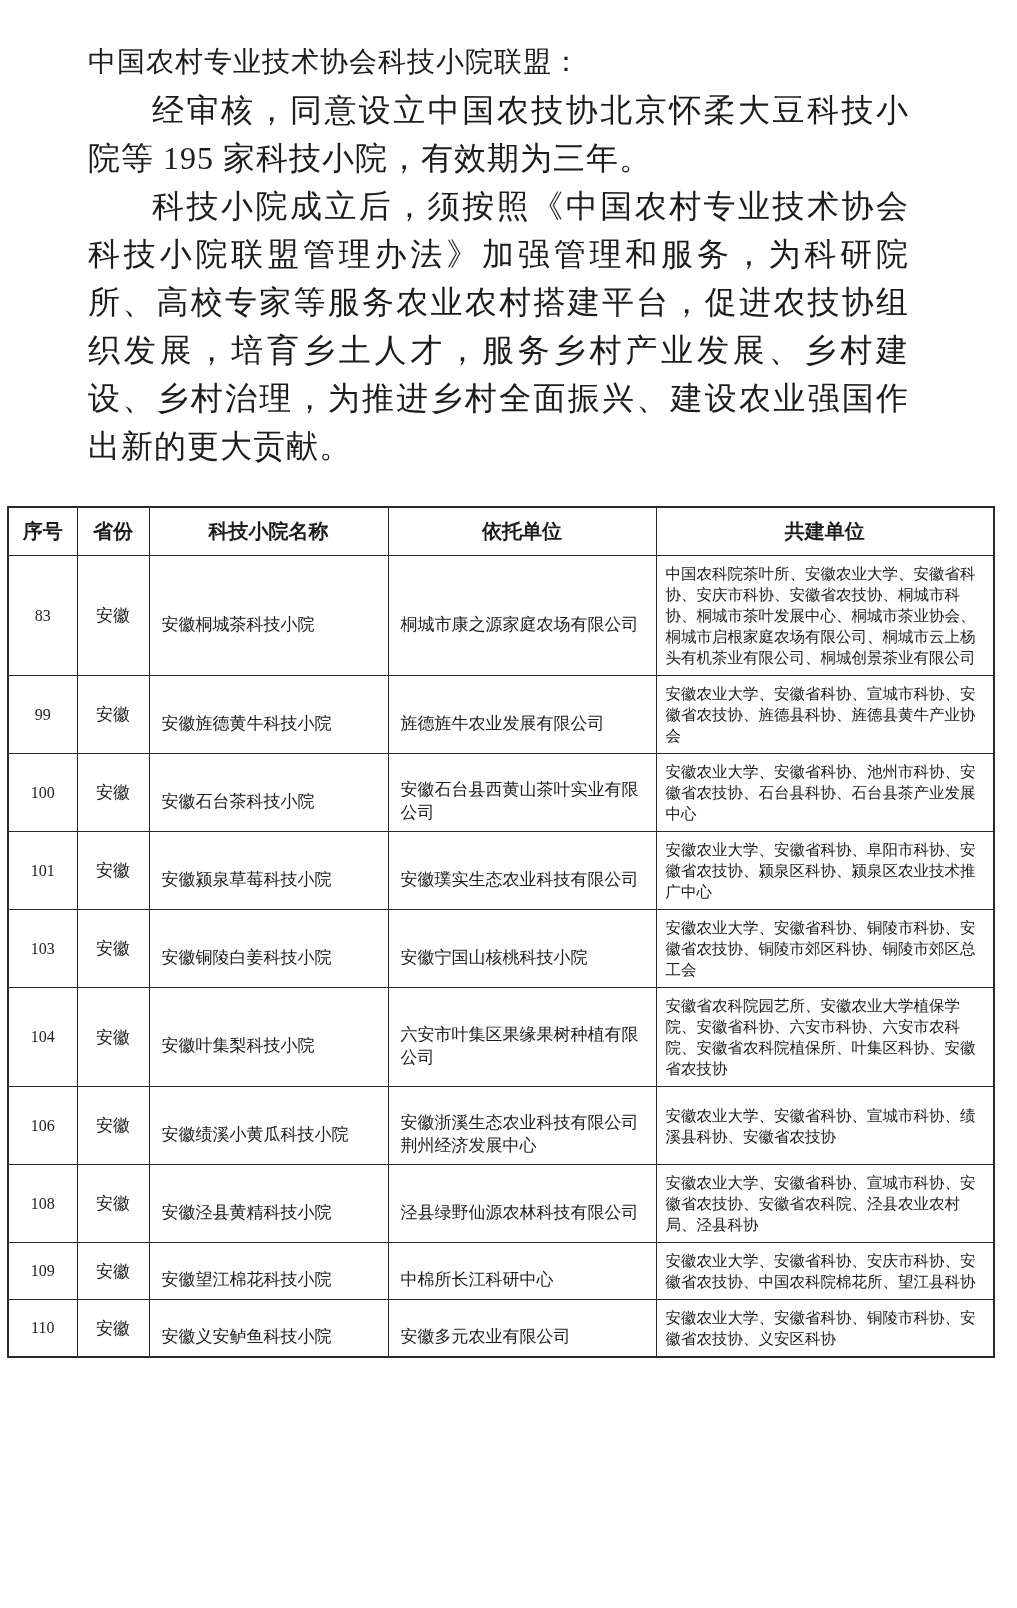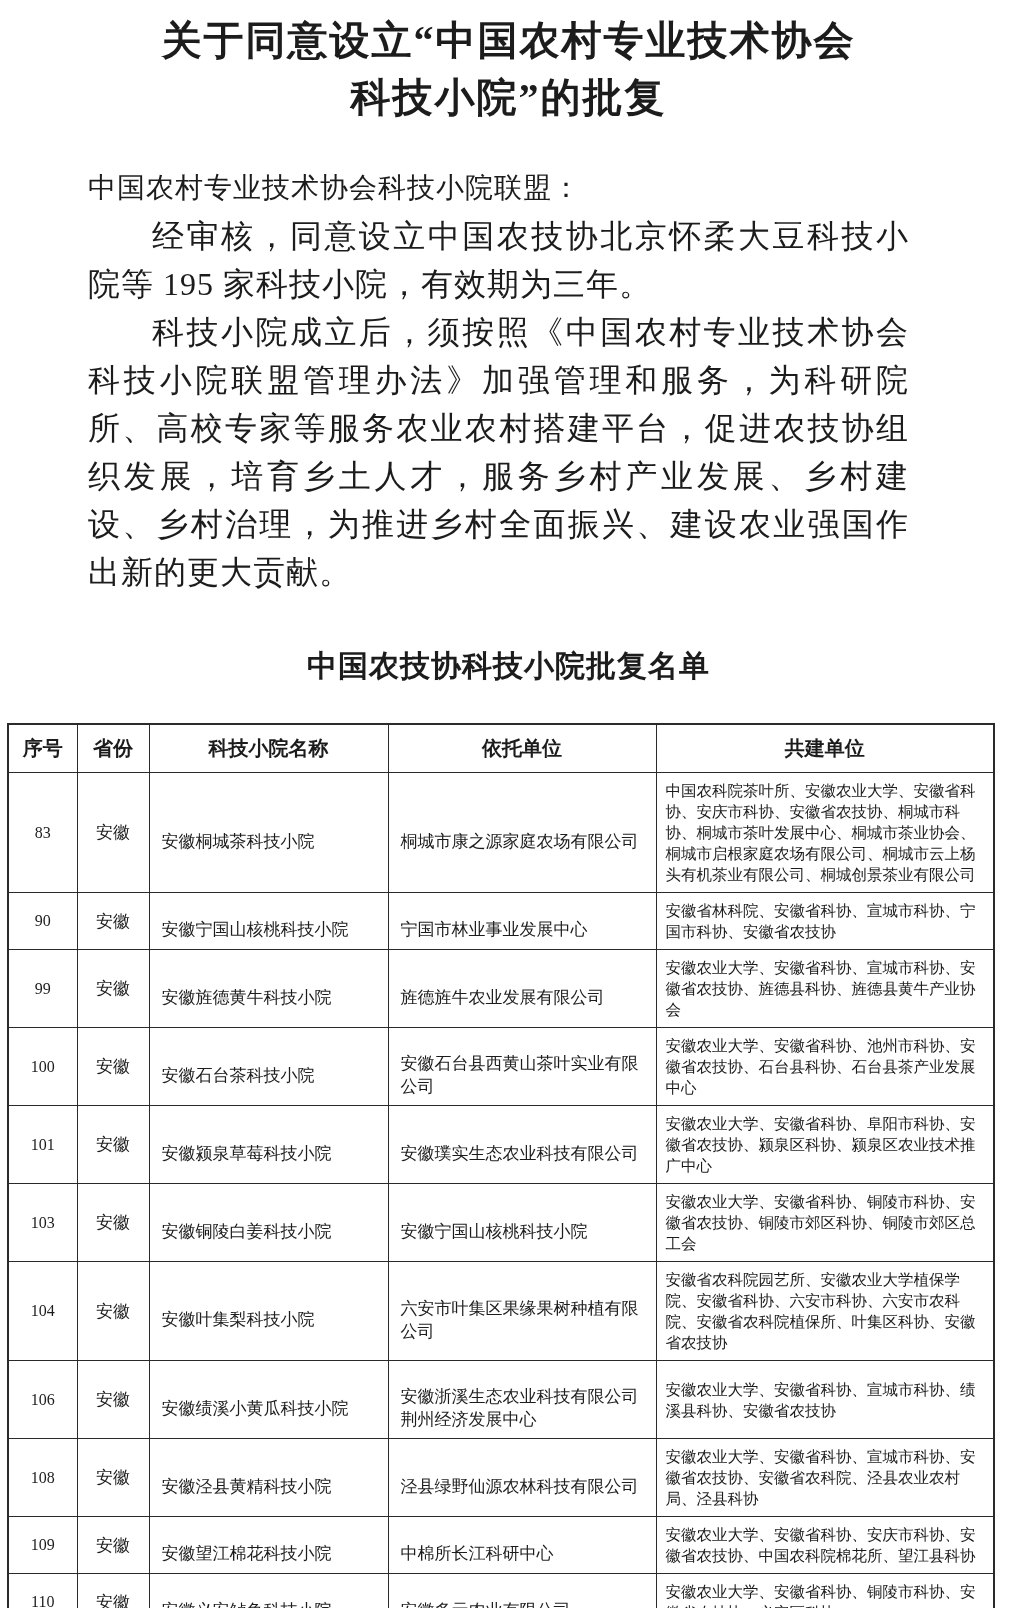--- a/index.html
+++ b/index.html
@@ -78,32 +78,27 @@
     line-height:21px;
     padding:7px 14px 7px 9px;
     text-align:left;
   }
 </style>
 </head>
 <body>
 
 <div class="page">
 
-  <div class="doc-title">
-    <div>关于同意设立“中国农村专业技术协会</div>
-    <div>科技小院”的批复</div>
-  </div>
 
   <div class="salutation">中国农村专业技术协会科技小院联盟：</div>
 
   <p class="body-para" style="margin-top:0;">经审核，同意设立中国农技协北京怀柔大豆科技小院等 195 家科技小院，有效期为三年。</p>
 
   <p class="body-para" style="margin-top:0;">科技小院成立后，须按照《中国农村专业技术协会科技小院联盟管理办法》加强管理和服务，为科研院所、高校专家等服务农业农村搭建平台，促进农技协组织发展，培育乡土人才，服务乡村产业发展、乡村建设、乡村治理，为推进乡村全面振兴、建设农业强国作出新的更大贡献。</p>
 
-  <div class="table-title">中国农技协科技小院批复名单</div>
 
   <table class="approval">
     <colgroup>
       <col style="width:69px">
       <col style="width:72px">
       <col style="width:239px">
       <col style="width:268px">
       <col style="width:338px">
     </colgroup>
     <thead>
@@ -115,27 +110,20 @@
         <th>共建单位</th>
       </tr>
     </thead>
     <tbody>
         <tr>
       <td class="c-no">83</td>
       <td class="c-prov">安徽</td>
       <td class="c-name">安徽桐城茶科技小院</td>
       <td class="c-host">桐城市康之源家庭农场有限公司</td>
       <td class="c-part">中国农科院茶叶所、安徽农业大学、安徽省科协、安庆市科协、安徽省农技协、桐城市科协、桐城市茶叶发展中心、桐城市茶业协会、桐城市启根家庭农场有限公司、桐城市云上杨头有机茶业有限公司、桐城创景茶业有限公司</td>
-    </tr>
-        <tr>
-      <td class="c-no">90</td>
-      <td class="c-prov">安徽</td>
-      <td class="c-name">安徽宁国山核桃科技小院</td>
-      <td class="c-host">宁国市林业事业发展中心</td>
-      <td class="c-part">安徽省林科院、安徽省科协、宣城市科协、宁国市科协、安徽省农技协</td>
     </tr>
         <tr>
       <td class="c-no">99</td>
       <td class="c-prov">安徽</td>
       <td class="c-name">安徽旌德黄牛科技小院</td>
       <td class="c-host">旌德旌牛农业发展有限公司</td>
       <td class="c-part">安徽农业大学、安徽省科协、宣城市科协、安徽省农技协、旌德县科协、旌德县黄牛产业协会</td>
     </tr>
         <tr>
       <td class="c-no">100</td>

